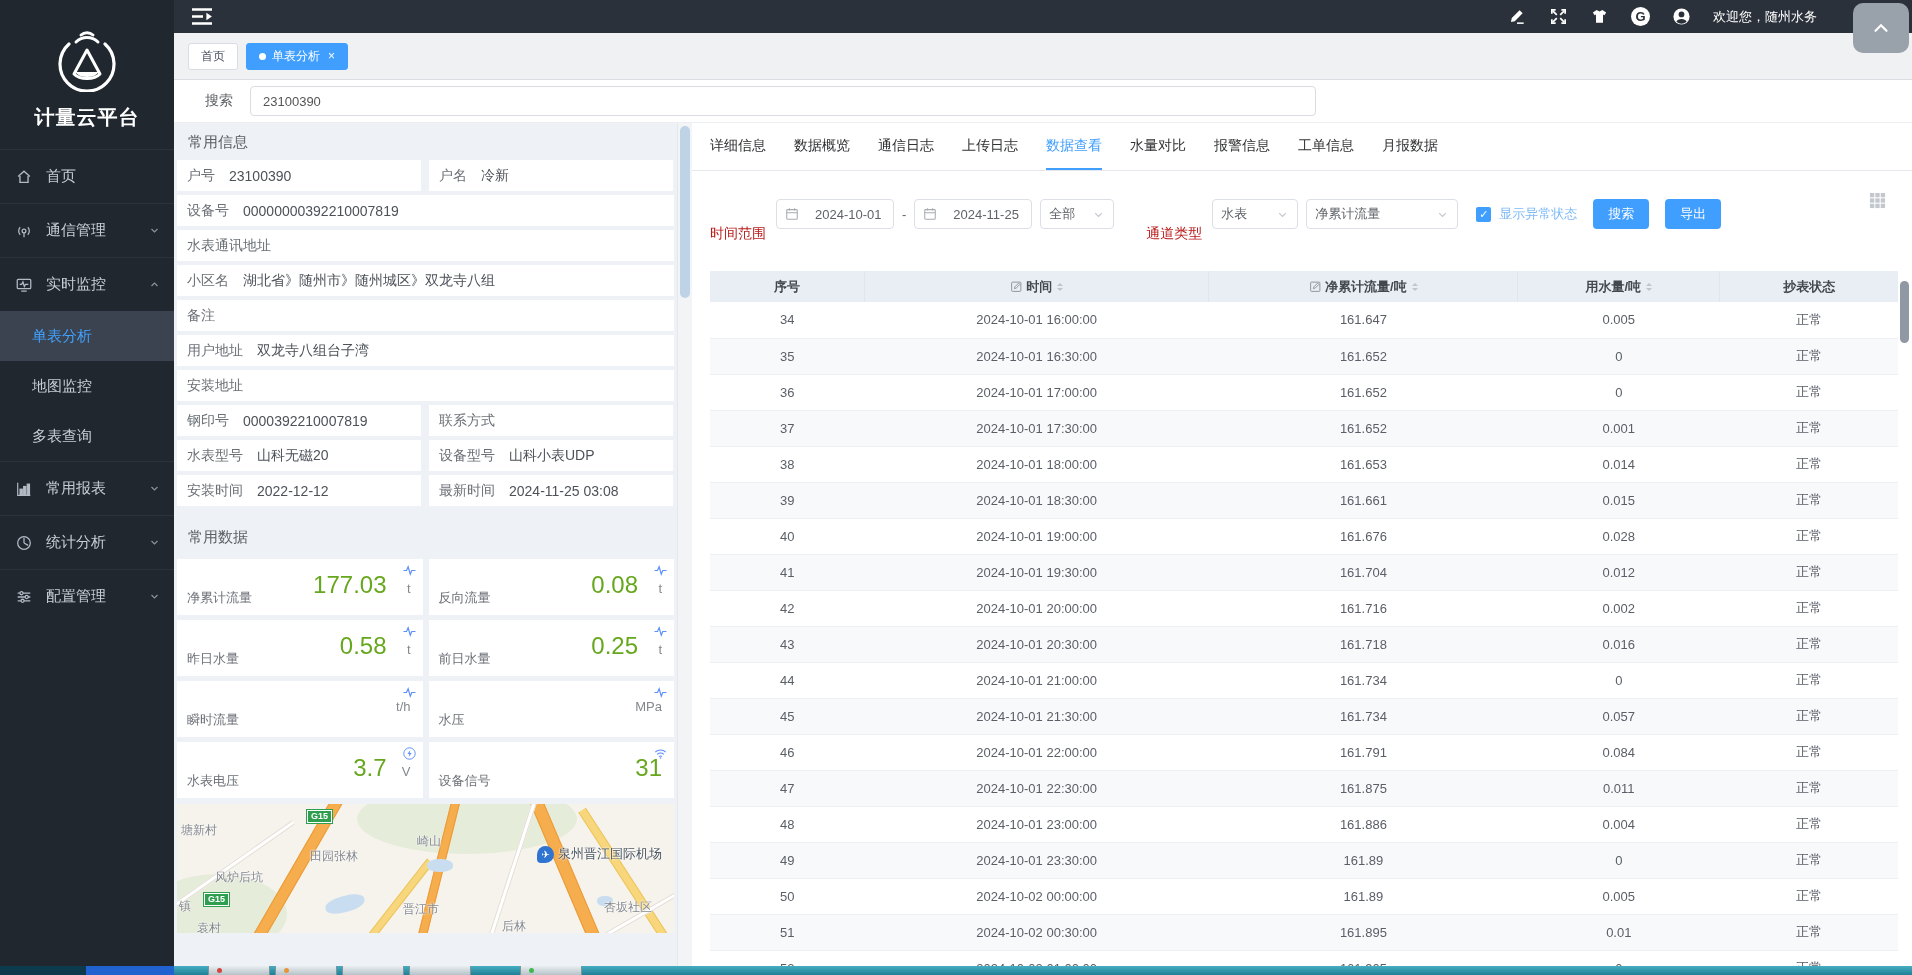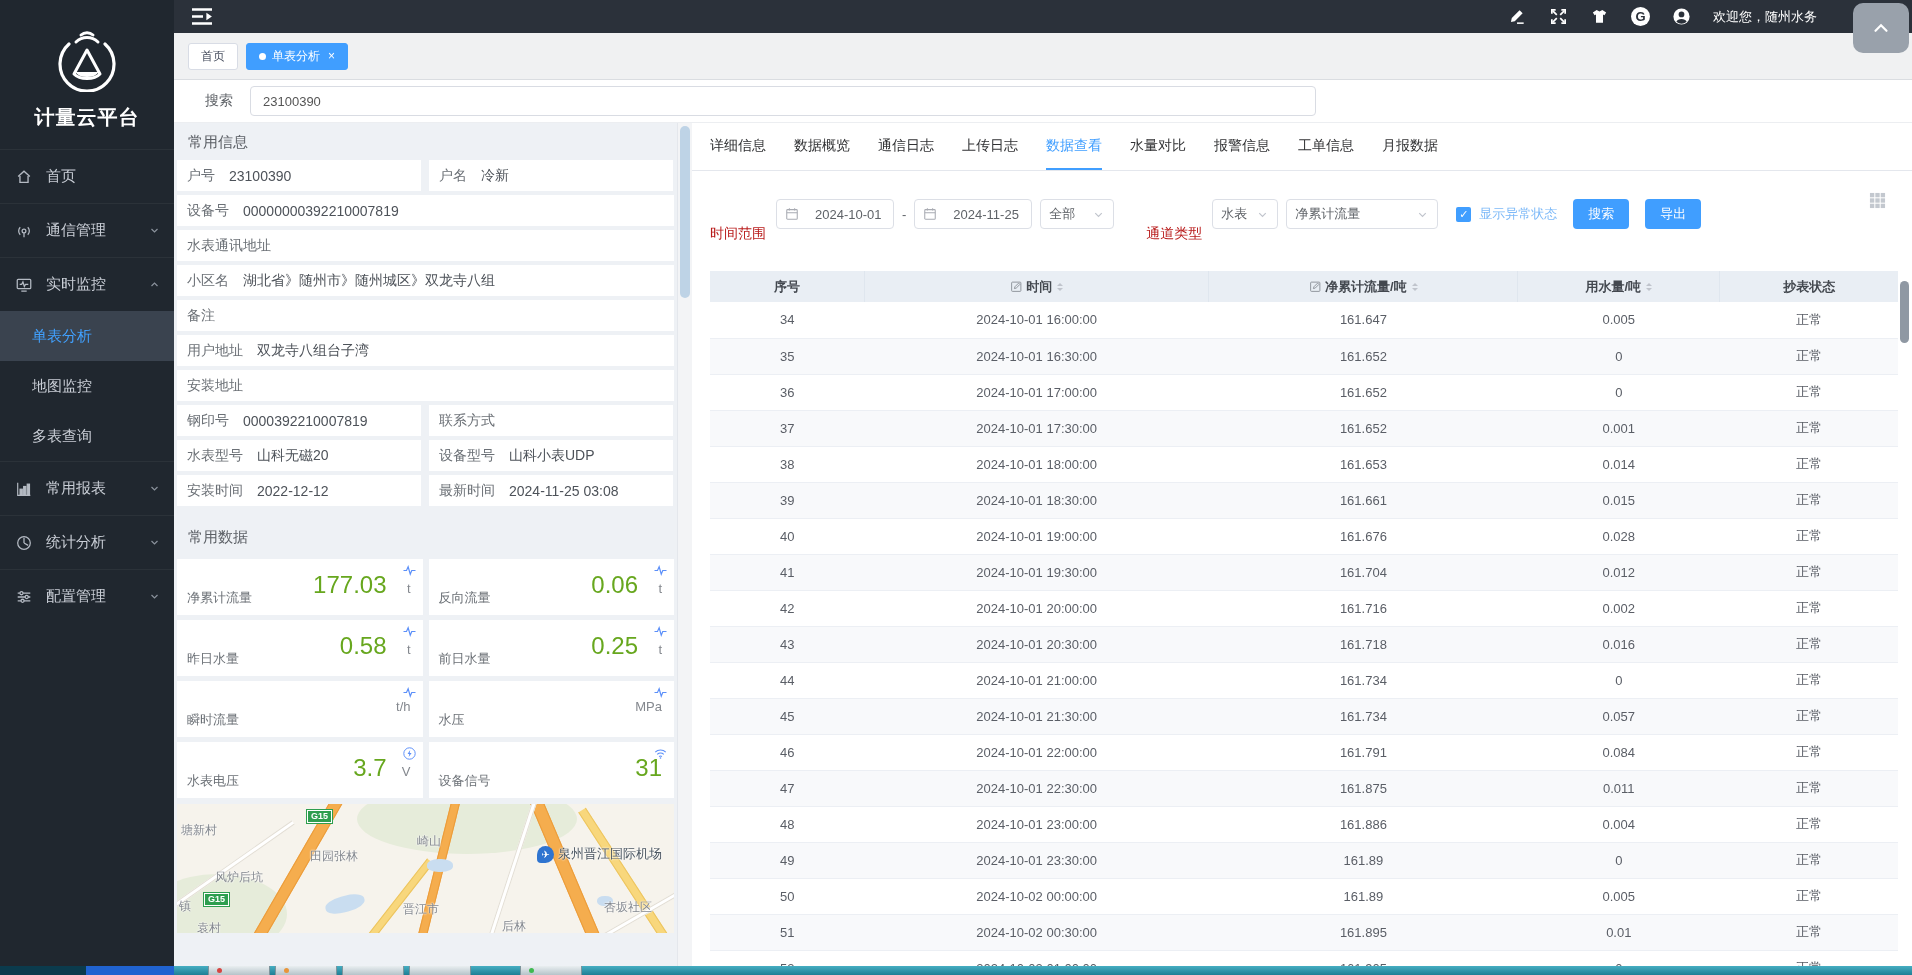--- a/index.html
+++ b/index.html
@@ -86,21 +86,21 @@
 .tab.active{color:#409eff;border-bottom-color:#409eff;}
 #filterrow{display:flex;align-items:center;gap:8px;margin:14px 18px 0;position:relative;}
 .f-lbl{font-size:14px;color:#b91c1c;margin-right:2px;margin-top:40px;}
 .date-box{width:118px;height:30px;border:1px solid #dcdfe6;border-radius:4px;display:flex;align-items:center;padding:0 8px;gap:16px;background:#fff;cursor:pointer;}
 .date-box svg{width:14px;height:14px;flex:0 0 auto;}
 .date-box span{font-size:13px;color:#5f6368;}
 .dash{color:#5f6368;font-size:13px;}
 .selectbox{height:30px;border:1px solid #dcdfe6;border-radius:4px;display:flex;align-items:center;justify-content:space-between;padding:0 8px;background:#fff;cursor:pointer;}
 .selectbox span{font-size:13px;color:#5f6368;}
 .selectbox .sc{width:13px;height:13px;color:#c0c4cc;}
-.sel-sm{width:74px;}.sel-md{width:66px;}.sel-lg{width:152px;}
+.sel-sm{width:74px;}.sel-md{width:86px;}.sel-lg{width:152px;}
 .chk{width:15px;height:15px;background:#409eff;border-radius:2px;color:#fff;font-size:11px;display:flex;align-items:center;justify-content:center;cursor:pointer;margin-left:10px;}
 .abn{font-size:13px;color:#7db9f8;cursor:pointer;}
 .btn{height:30px;padding:0 15px;background:#409eff;border:none;border-radius:4px;color:#fff;font-size:13px;cursor:pointer;margin-left:8px;}
 #gridicon{position:absolute;right:8px;top:7px;width:17px;height:17px;cursor:pointer;}
 
 
 #tblwrap{margin:28px 14px 0 18px;}
 table{width:100%;border-collapse:collapse;table-layout:fixed;}
 thead th{background:#e9eef4;height:31px;font-size:13px;color:#43484f;font-weight:bold;text-align:center;border-right:1px solid #dfe6ee;}
 thead th:last-child{border-right:none;}
@@ -354,21 +354,21 @@
           <span class="c-value">177.03</span>
           <span class="c-unit">t</span>
           <span class="c-ic">
             <svg viewBox="0 0 20 20" fill="none" stroke="#5b8ff9" stroke-width="1.6">
               <path d="M2 10 H6 L8.2 5 L11 15 L13 10 H18"></path>
             </svg>
           </span>
         </div>
         <div class="card">
           <span class="c-label">反向流量</span>
-          <span class="c-value">0.06</span>
+          <span class="c-value">0.08</span>
           <span class="c-unit">t</span>
           <span class="c-ic">
             <svg viewBox="0 0 20 20" fill="none" stroke="#5b8ff9" stroke-width="1.6">
               <path d="M2 10 H6 L8.2 5 L11 15 L13 10 H18"></path>
             </svg>
           </span>
         </div>
         <div class="card">
           <span class="c-label">昨日水量</span>
           <span class="c-value">0.58</span>

